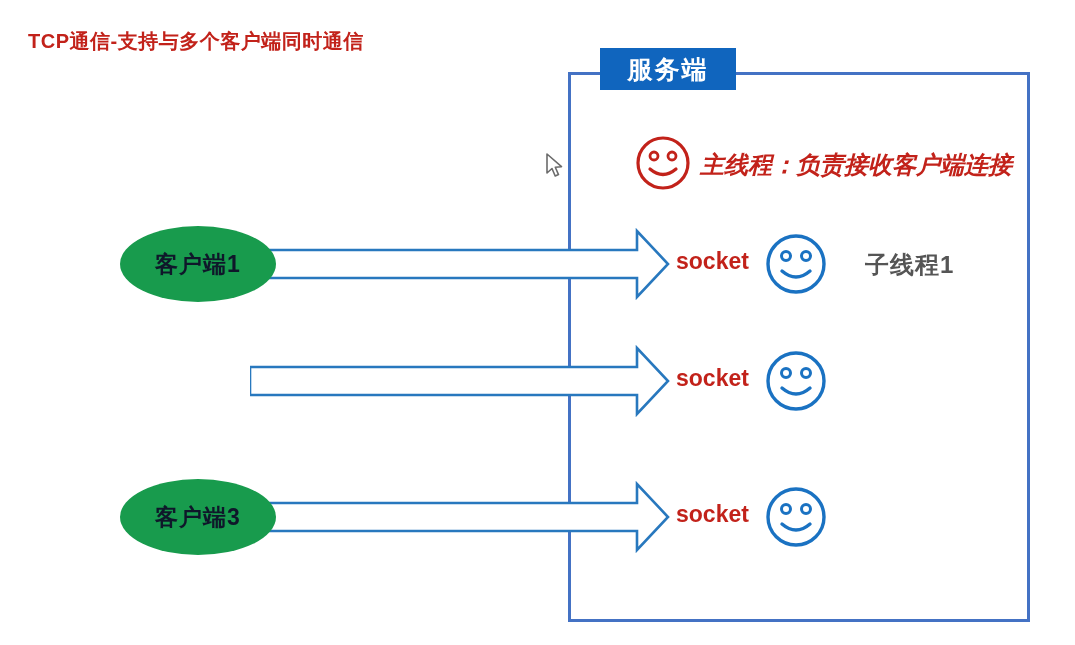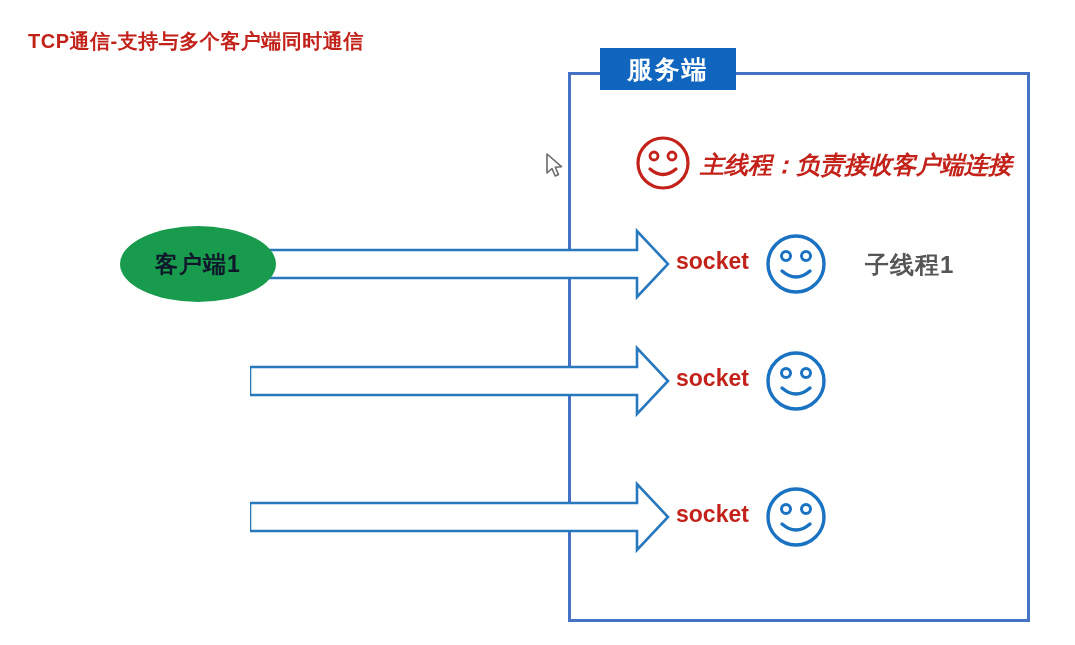--- a/index.html
+++ b/index.html
@@ -111,20 +111,21 @@
       <circle class="smiley-eye smiley-stroke" cx="21" cy="23" r="4.5" stroke-width="3"></circle>
       <circle class="smiley-eye smiley-stroke" cx="41" cy="23" r="4.5" stroke-width="3"></circle>
       <path class="smiley-circle smiley-stroke" d="M17 38 Q31 50 45 38" stroke-width="3.4"></path>
     </svg>
   </div>
 
   <div class="row row3">
     <svg class="arrow-svg" width="420" height="72" viewBox="0 0 420 72">
       <polygon class="arrow-shape" points="0,22 387,22 387,3 418,36 387,69 387,50 0,50"></polygon>
     </svg>
+    <div class="client-ellipse">客户端3</div>
     <div class="socket-label">socket</div>
     <svg class="worker-smiley smiley-blue" width="62" height="62" viewBox="0 0 62 62">
       <circle class="smiley-circle smiley-stroke" cx="31" cy="31" r="28" stroke-width="3.4"></circle>
       <circle class="smiley-eye smiley-stroke" cx="21" cy="23" r="4.5" stroke-width="3"></circle>
       <circle class="smiley-eye smiley-stroke" cx="41" cy="23" r="4.5" stroke-width="3"></circle>
       <path class="smiley-circle smiley-stroke" d="M17 38 Q31 50 45 38" stroke-width="3.4"></path>
     </svg>
   </div>
 
   <svg class="cursor" width="20" height="28" viewBox="0 0 20 28">

